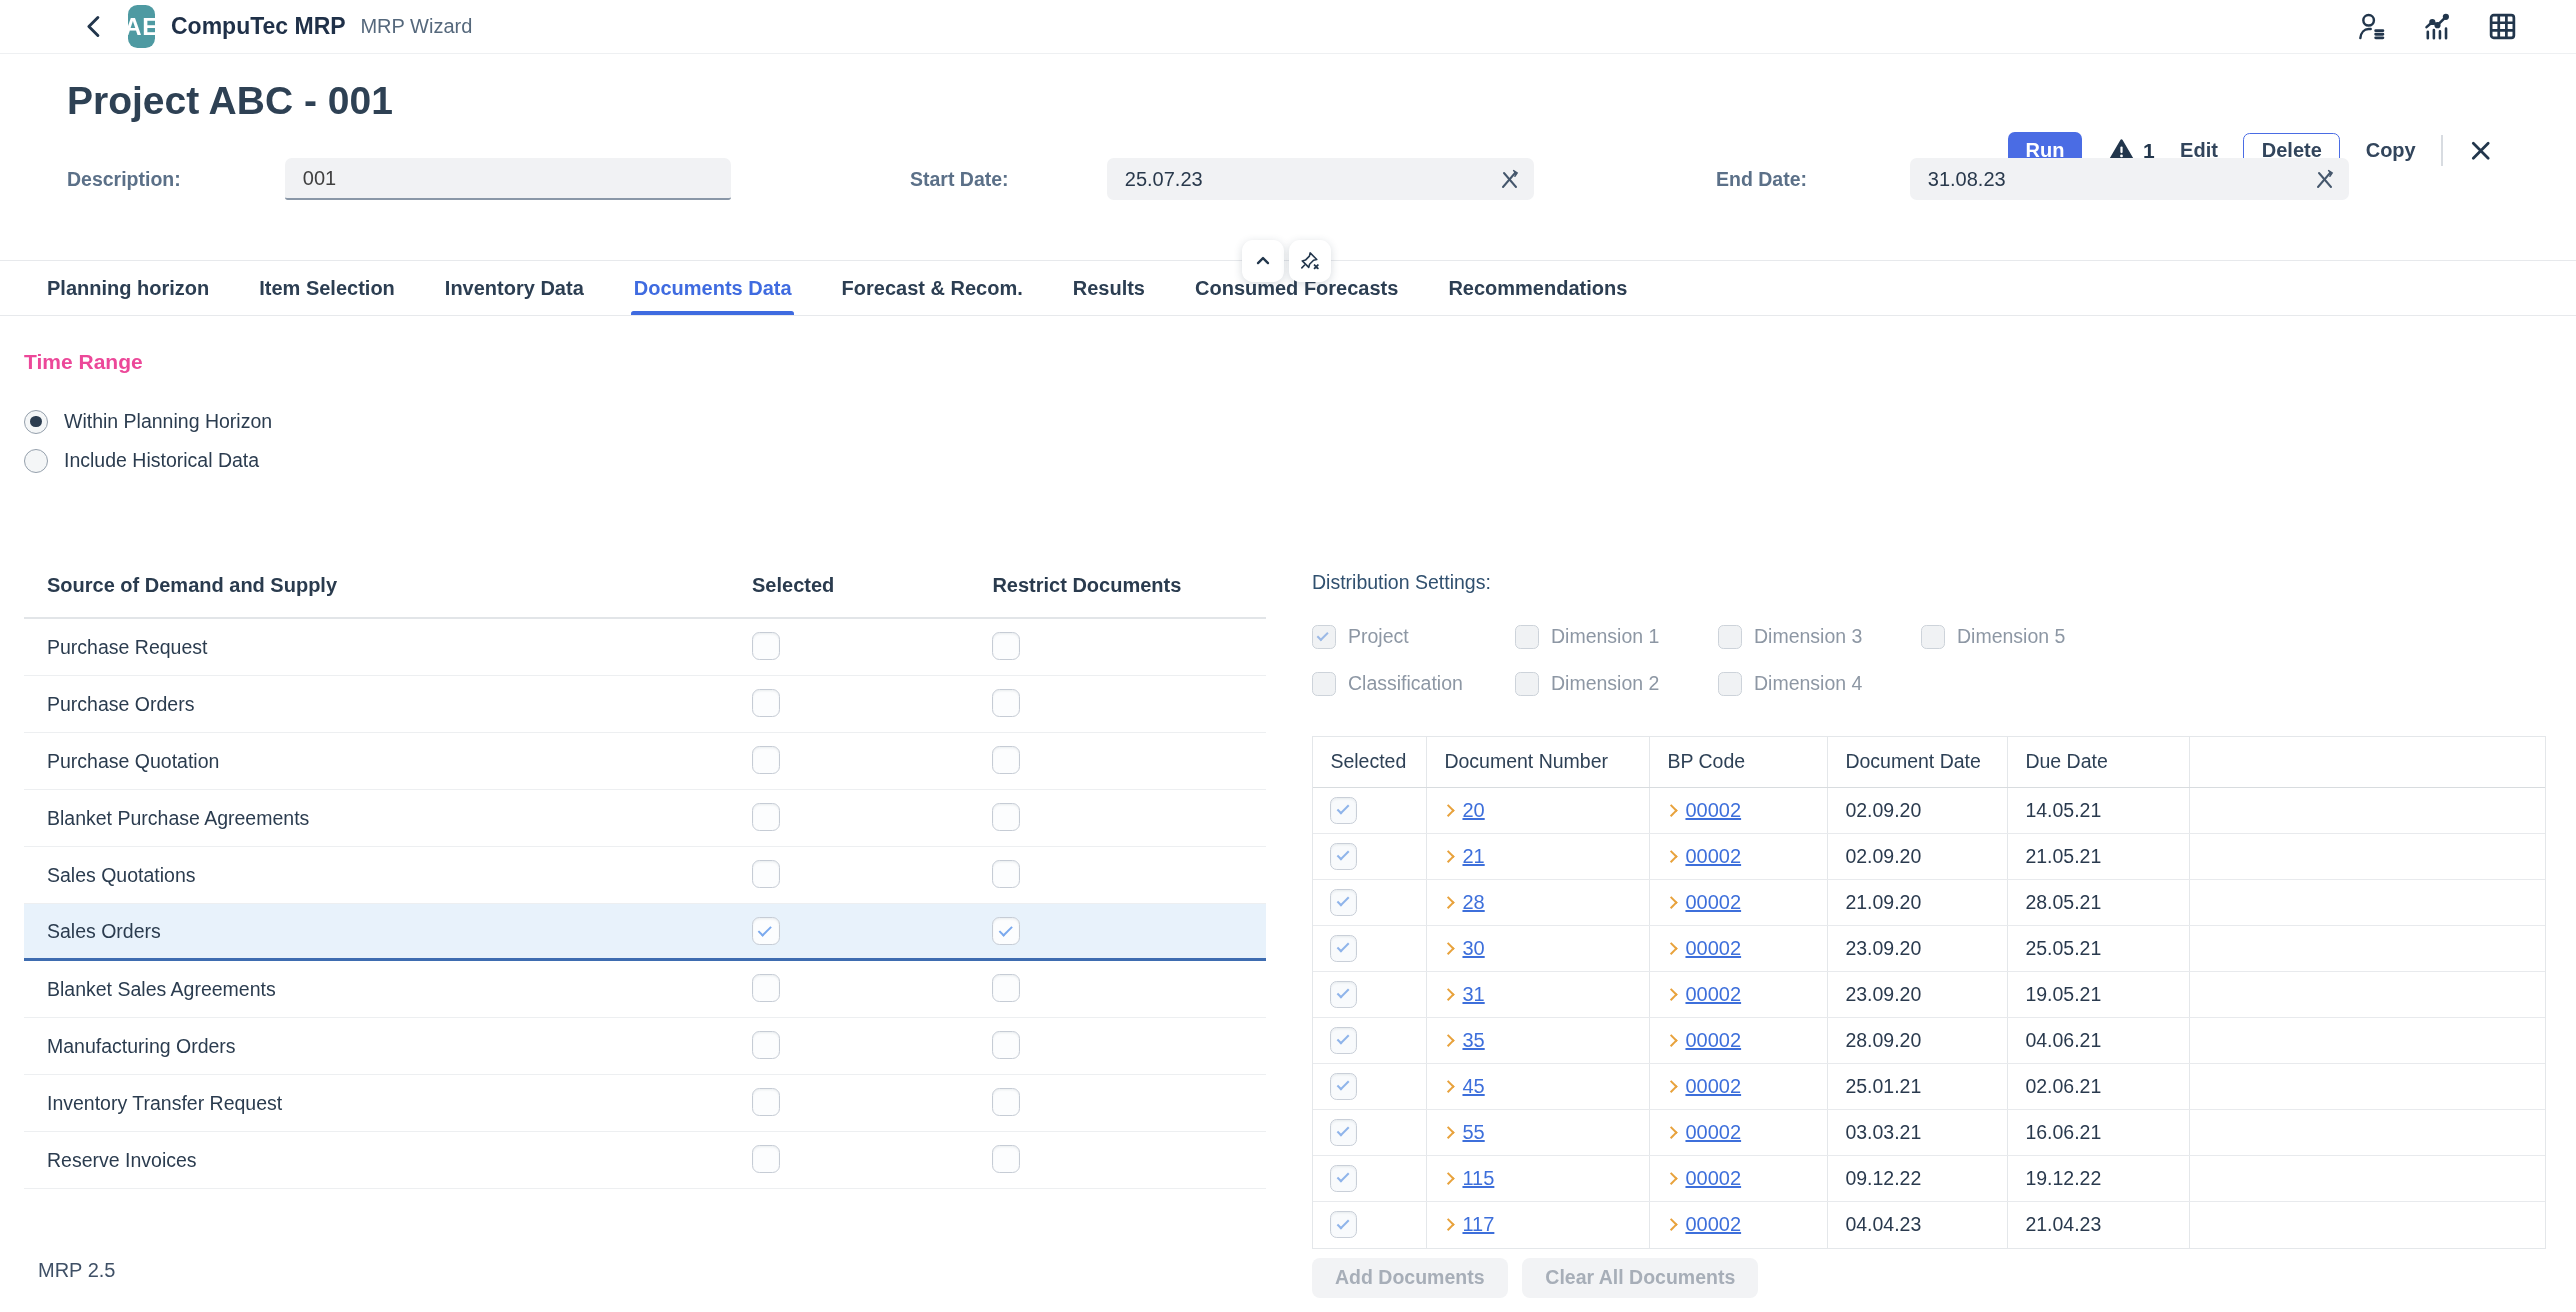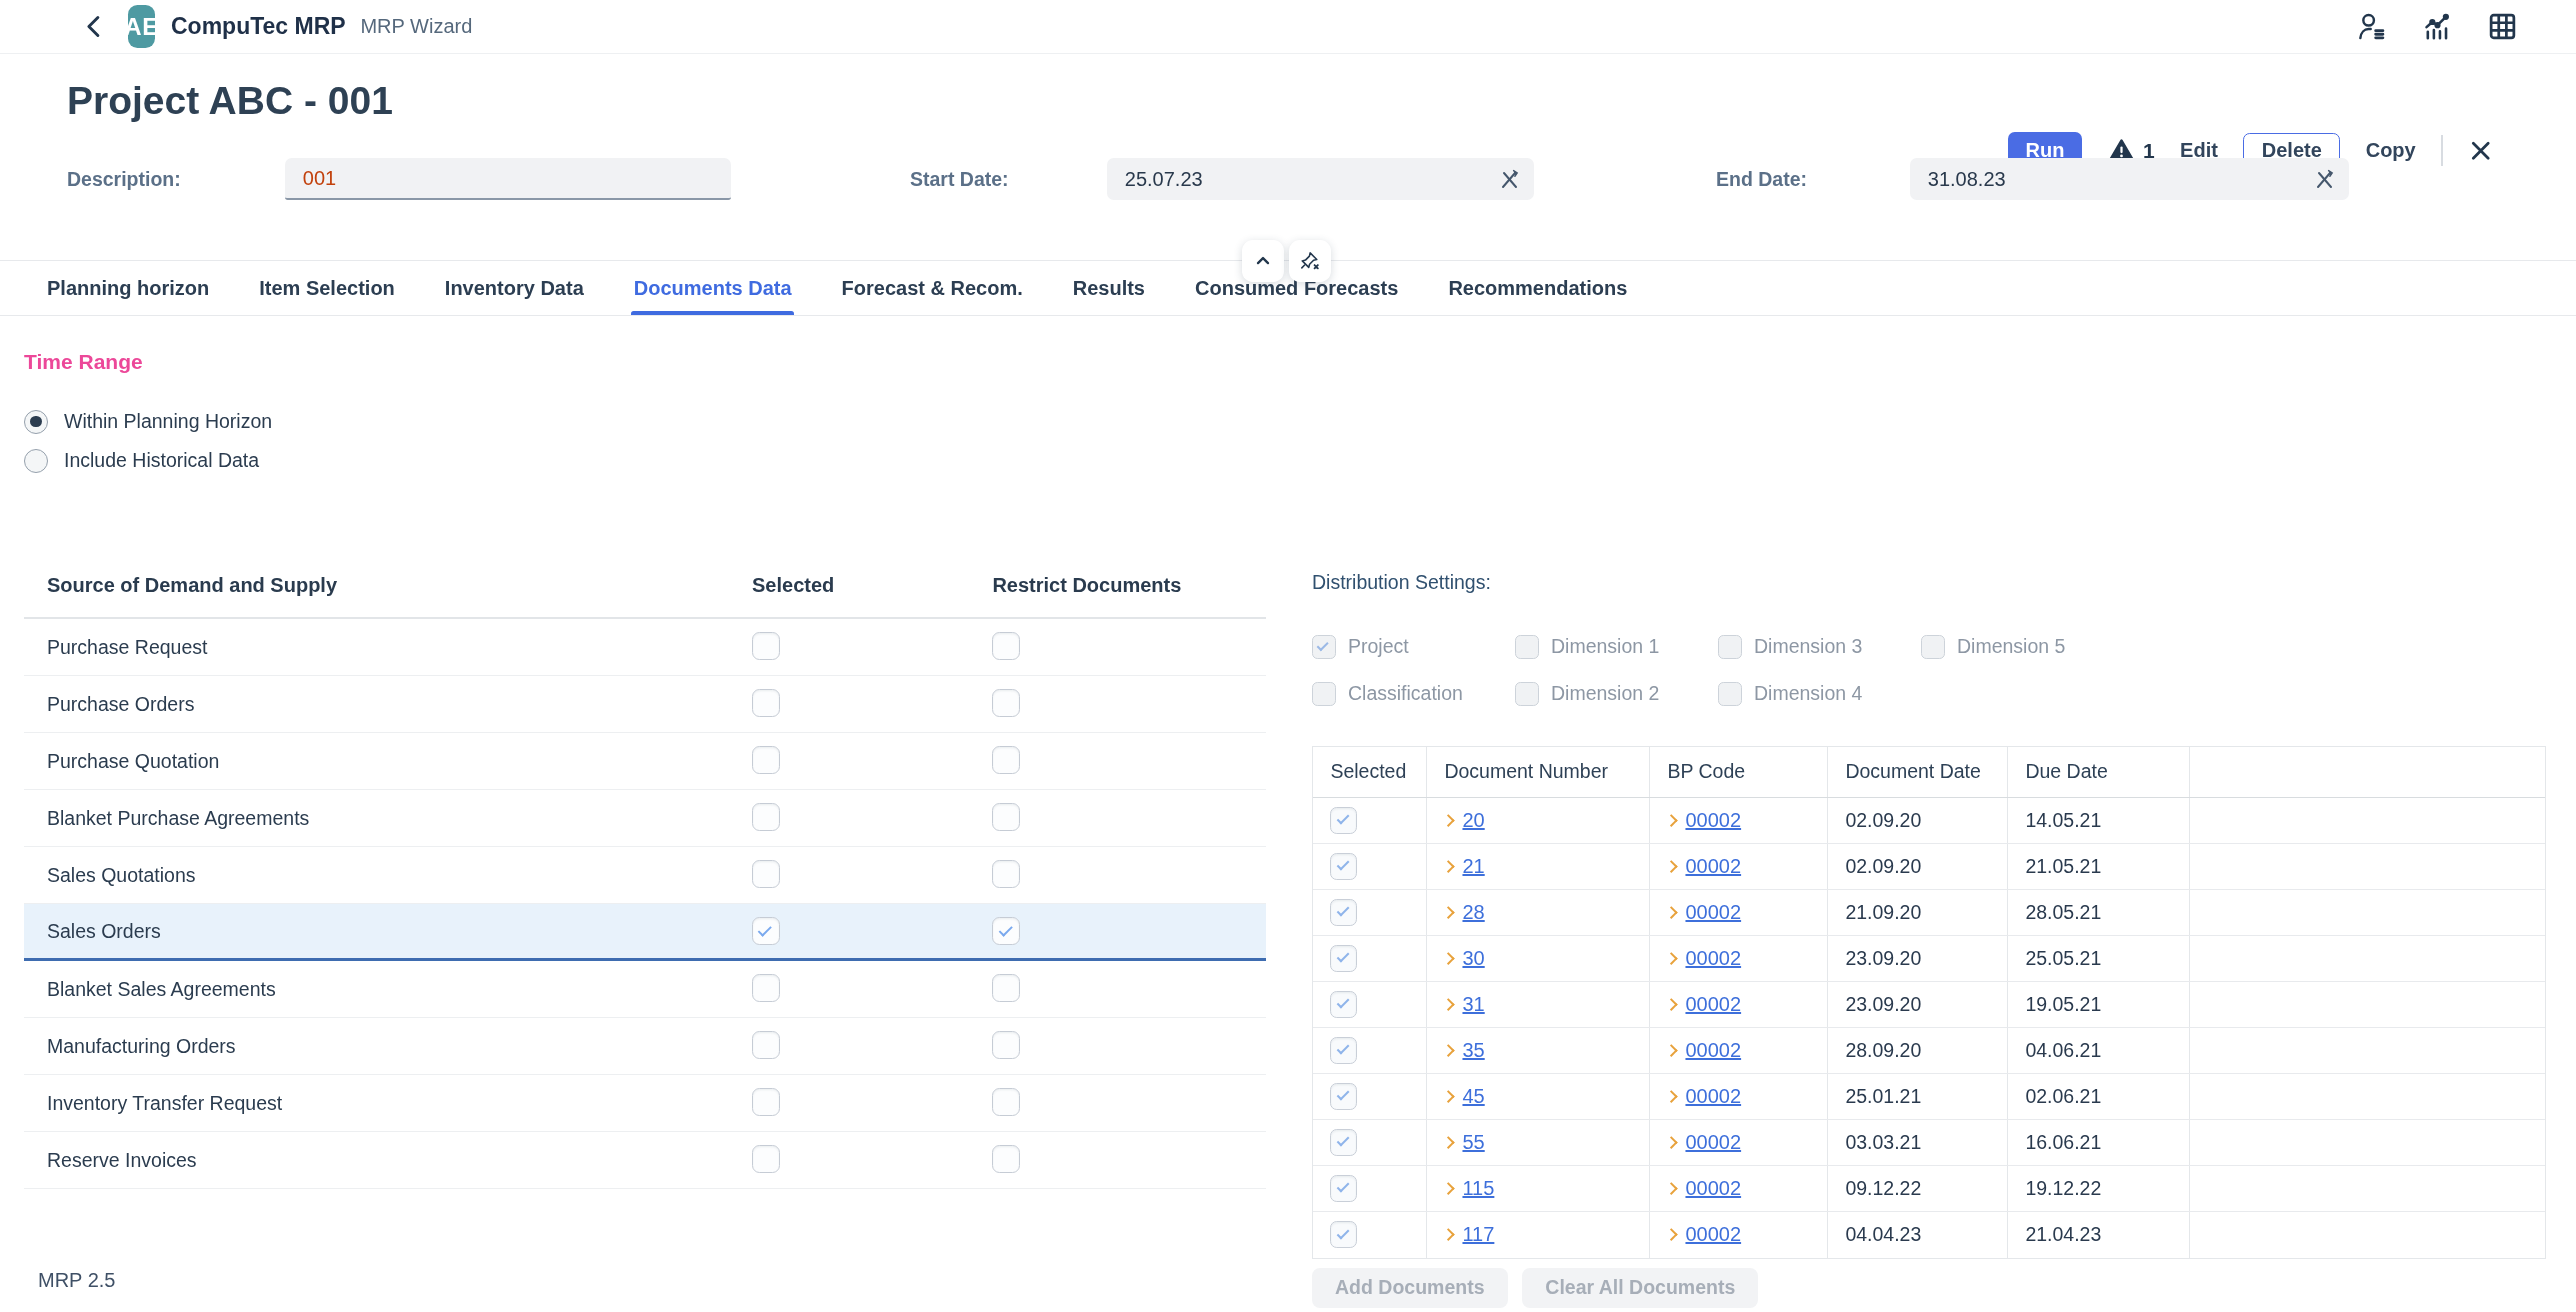--- a/index.html
+++ b/index.html
@@ -59,21 +59,21 @@
   .f1 .f-label{width:201px;}
   .f2 .f-label{width:180px;}
   .f3 .f-label{width:177px;}
   .f-box{position:relative;margin-left:17.4px;height:42px;border-radius:6.7px;background:var(--field-bg);
     display:flex;align-items:center;}
   .f1 .f-box{width:446px;border-bottom:2px solid #8a97a7;border-radius:6.7px 6.7px 2.7px 2.7px;}
   .f2 .f-box{width:427px;}
   .f3 .f-box{width:439px;}
   .f-box input{border:none;background:transparent;outline:none;font-family:inherit;
     font-size:20px;padding:0 17.4px;width:100%;color:#29394c;}
-  .f1 .f-box input{color:#c2410c;}
+  .f1 .f-box input{color:#404040;}
   .f-icon{border:none;background:none;cursor:pointer;color:#45576c;width:27px;height:27px;
     margin-right:10.7px;flex:0 0 auto;}
 
   
   .tab-strip{position:relative;margin-top:58px;height:56px;border-top:1.3px solid var(--line);
     border-bottom:1.3px solid var(--line);display:flex;align-items:stretch;padding-left:47px;gap:50px;}
   .tab{position:relative;border:none;background:none;font-family:inherit;font-size:20px;font-weight:600;
     color:#2c3e52;cursor:pointer;padding:0;}
   .tab.active{color:var(--accent);}
   .tab.active::after{content:"";position:absolute;left:-2.7px;right:-2.7px;bottom:0;height:4px;
@@ -119,21 +119,21 @@
   .cb .tick{display:none;width:13.4px;height:6.7px;border-left:2.7px solid #7aa9ee;border-bottom:2.7px solid #7aa9ee;
     transform:rotate(-45deg) translate(0.7px,-2px);}
   .cb.checked .tick{display:block;}
   .cb.dim{width:24px;height:24px;border-radius:5.4px;background:#f0f2f4;border-color:#cdd3da;box-shadow:none;}
   .cb.dim .tick{width:11.4px;height:6px;border-color:#9bb9e6;border-left-width:2.3px;border-bottom-width:2.3px;}
   .cb.doc{width:27px;height:27px;border-radius:6.7px;background:#f8fafc;border-color:#c9cfd8;}
   .cb.doc .tick{width:12px;height:6px;border-color:#8fb4ea;border-left-width:2.3px;border-bottom-width:2.3px;}
 
   
   .dist-label{margin-top:16px;font-size:19.5px;color:#30506f;}
-  .dist-grid{margin-top:40px;display:grid;grid-template-rows:repeat(2,25.5px);grid-auto-flow:column;
+  .dist-grid{margin-top:30px;display:grid;grid-template-rows:repeat(2,25.5px);grid-auto-flow:column;
     grid-auto-columns:203px;row-gap:21.5px;align-items:center;}
   .dist-item{display:flex;align-items:center;gap:12px;cursor:default;}
   .dist-item .dist-label-text{font-size:19.5px;color:#8d97a4;}
 
   
   .doc-table{margin-top:39px;width:1234px;border:1.3px solid var(--line2);}
   .doc-head,.doc-row{display:grid;grid-template-columns:114px 223px 178px 180px 182px 1fr;}
   .doc-head{height:51px;border-bottom:1.3px solid #d8dcdf;}
   .doc-head > div{display:flex;align-items:center;padding-left:17.4px;font-size:19.5px;font-weight:500;
     color:#2e4156;border-right:1.3px solid var(--line2);}

